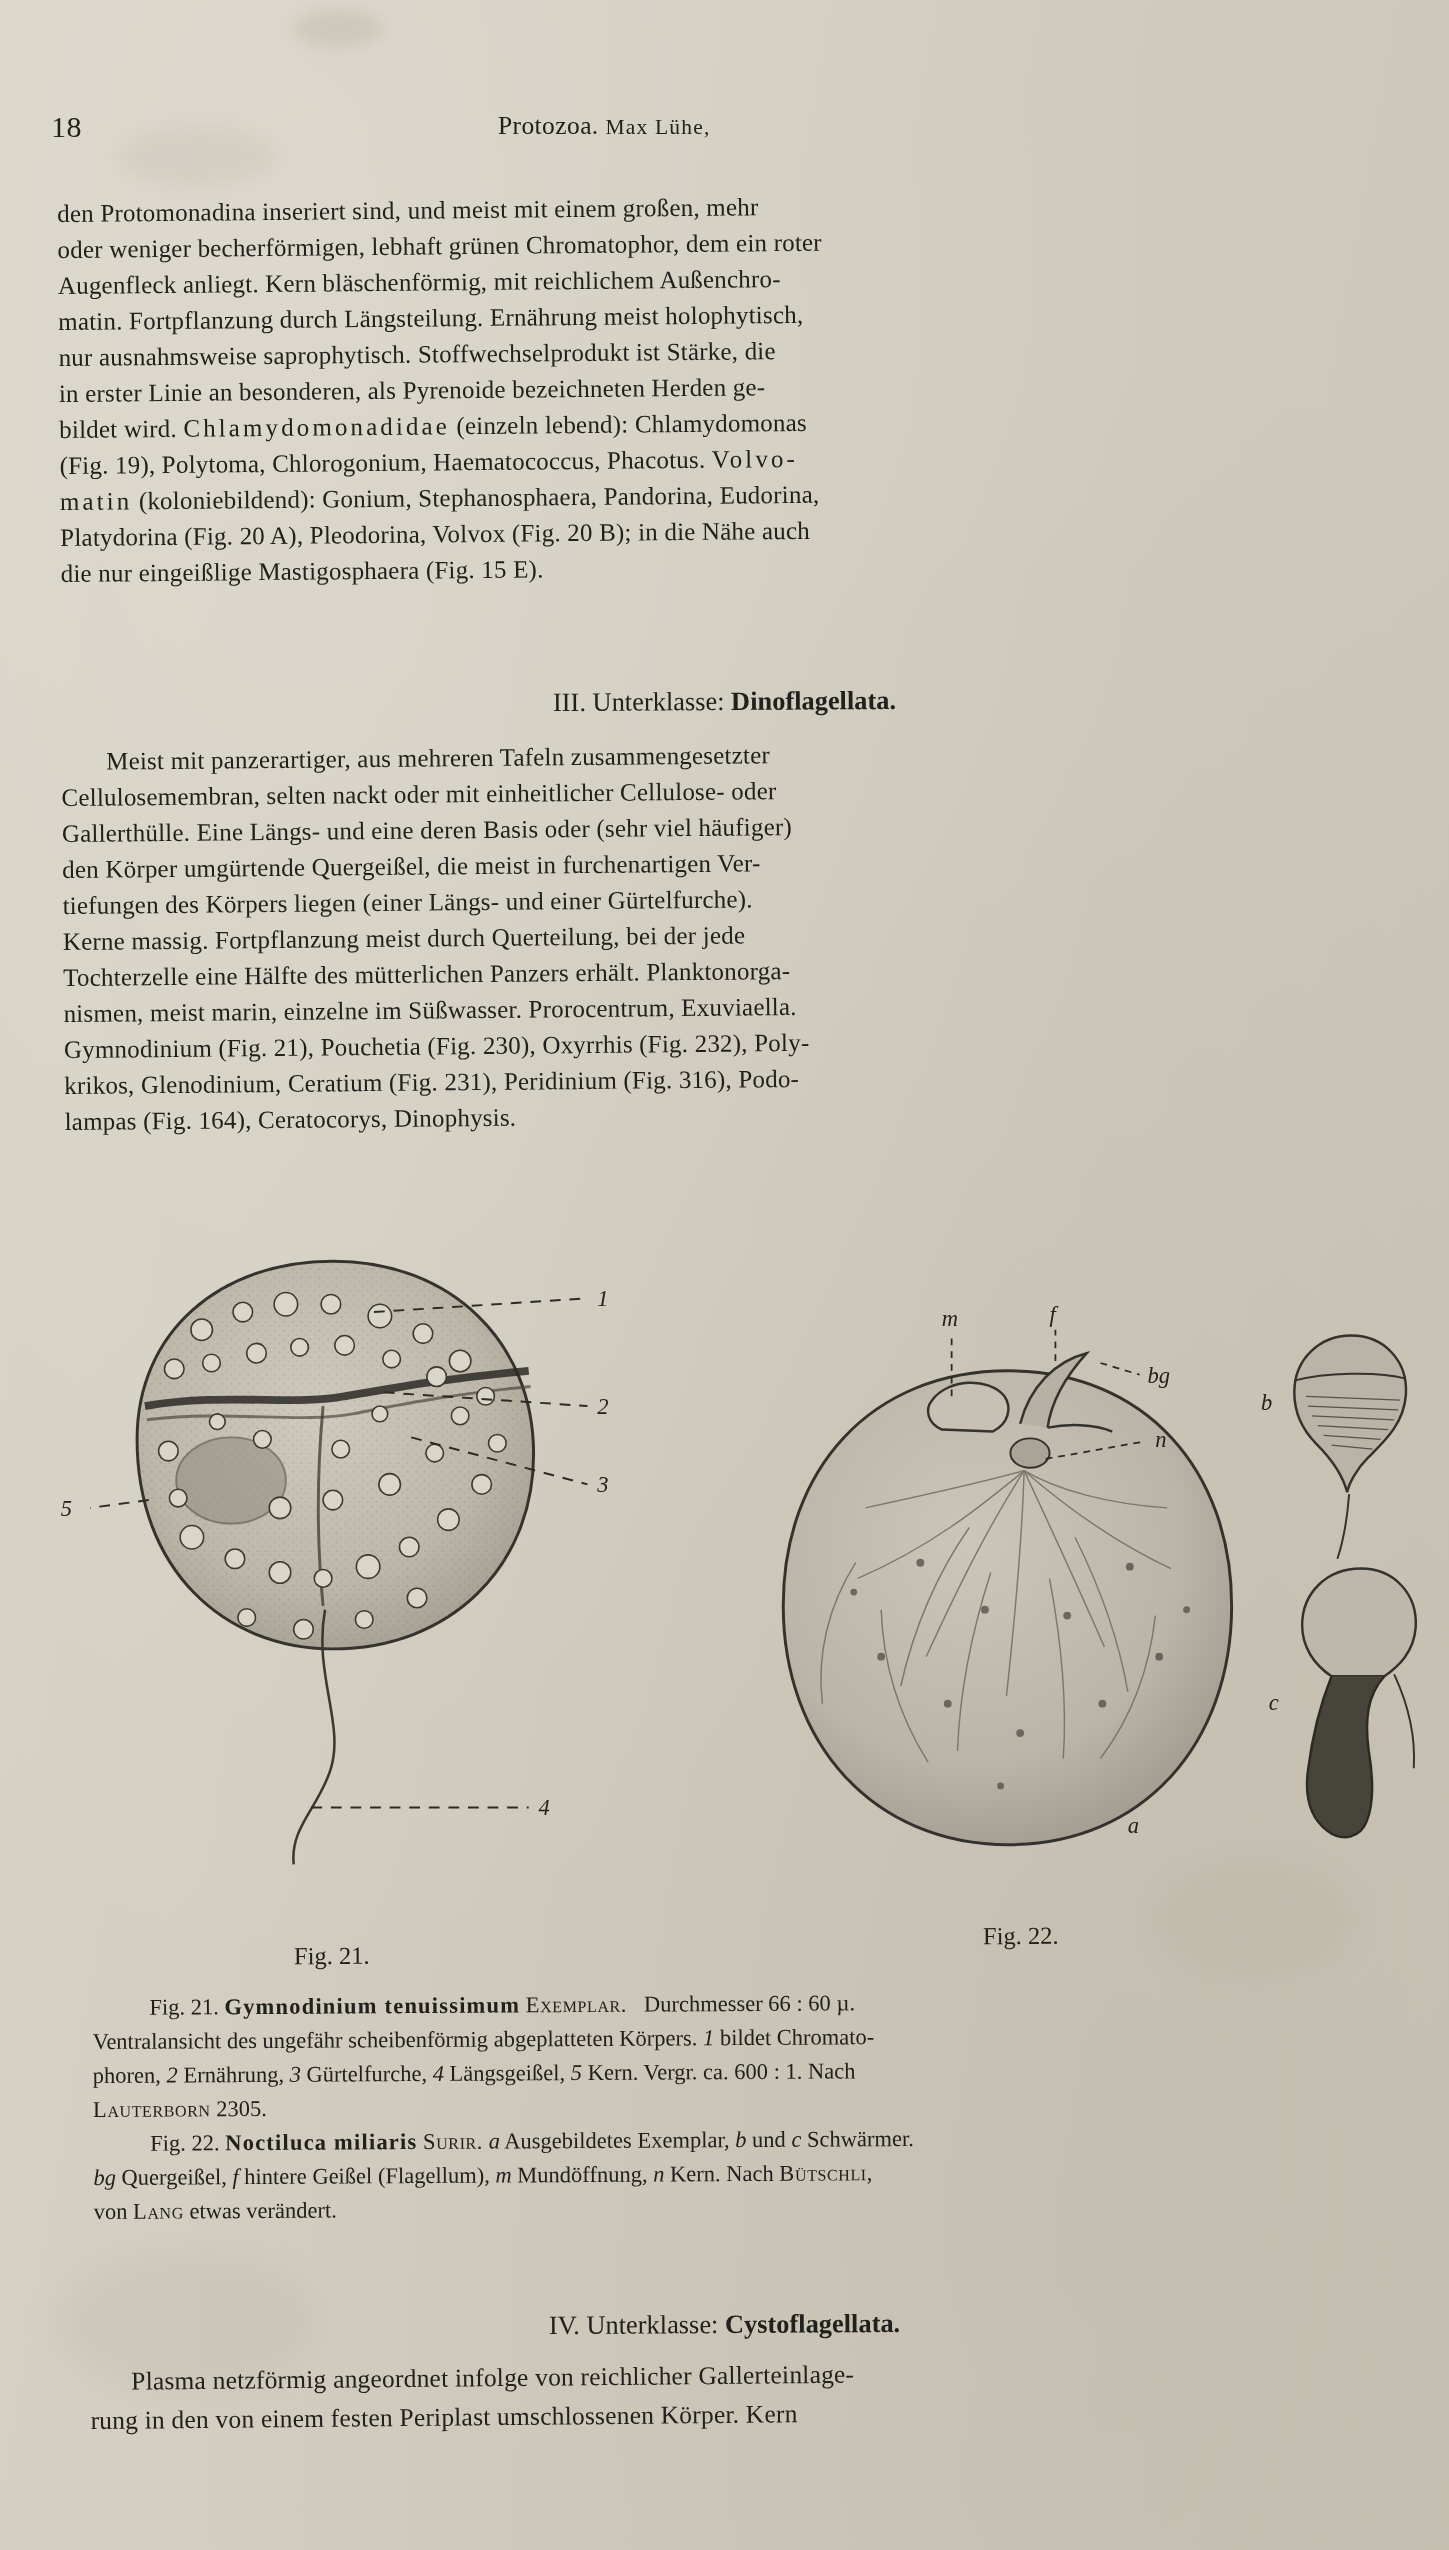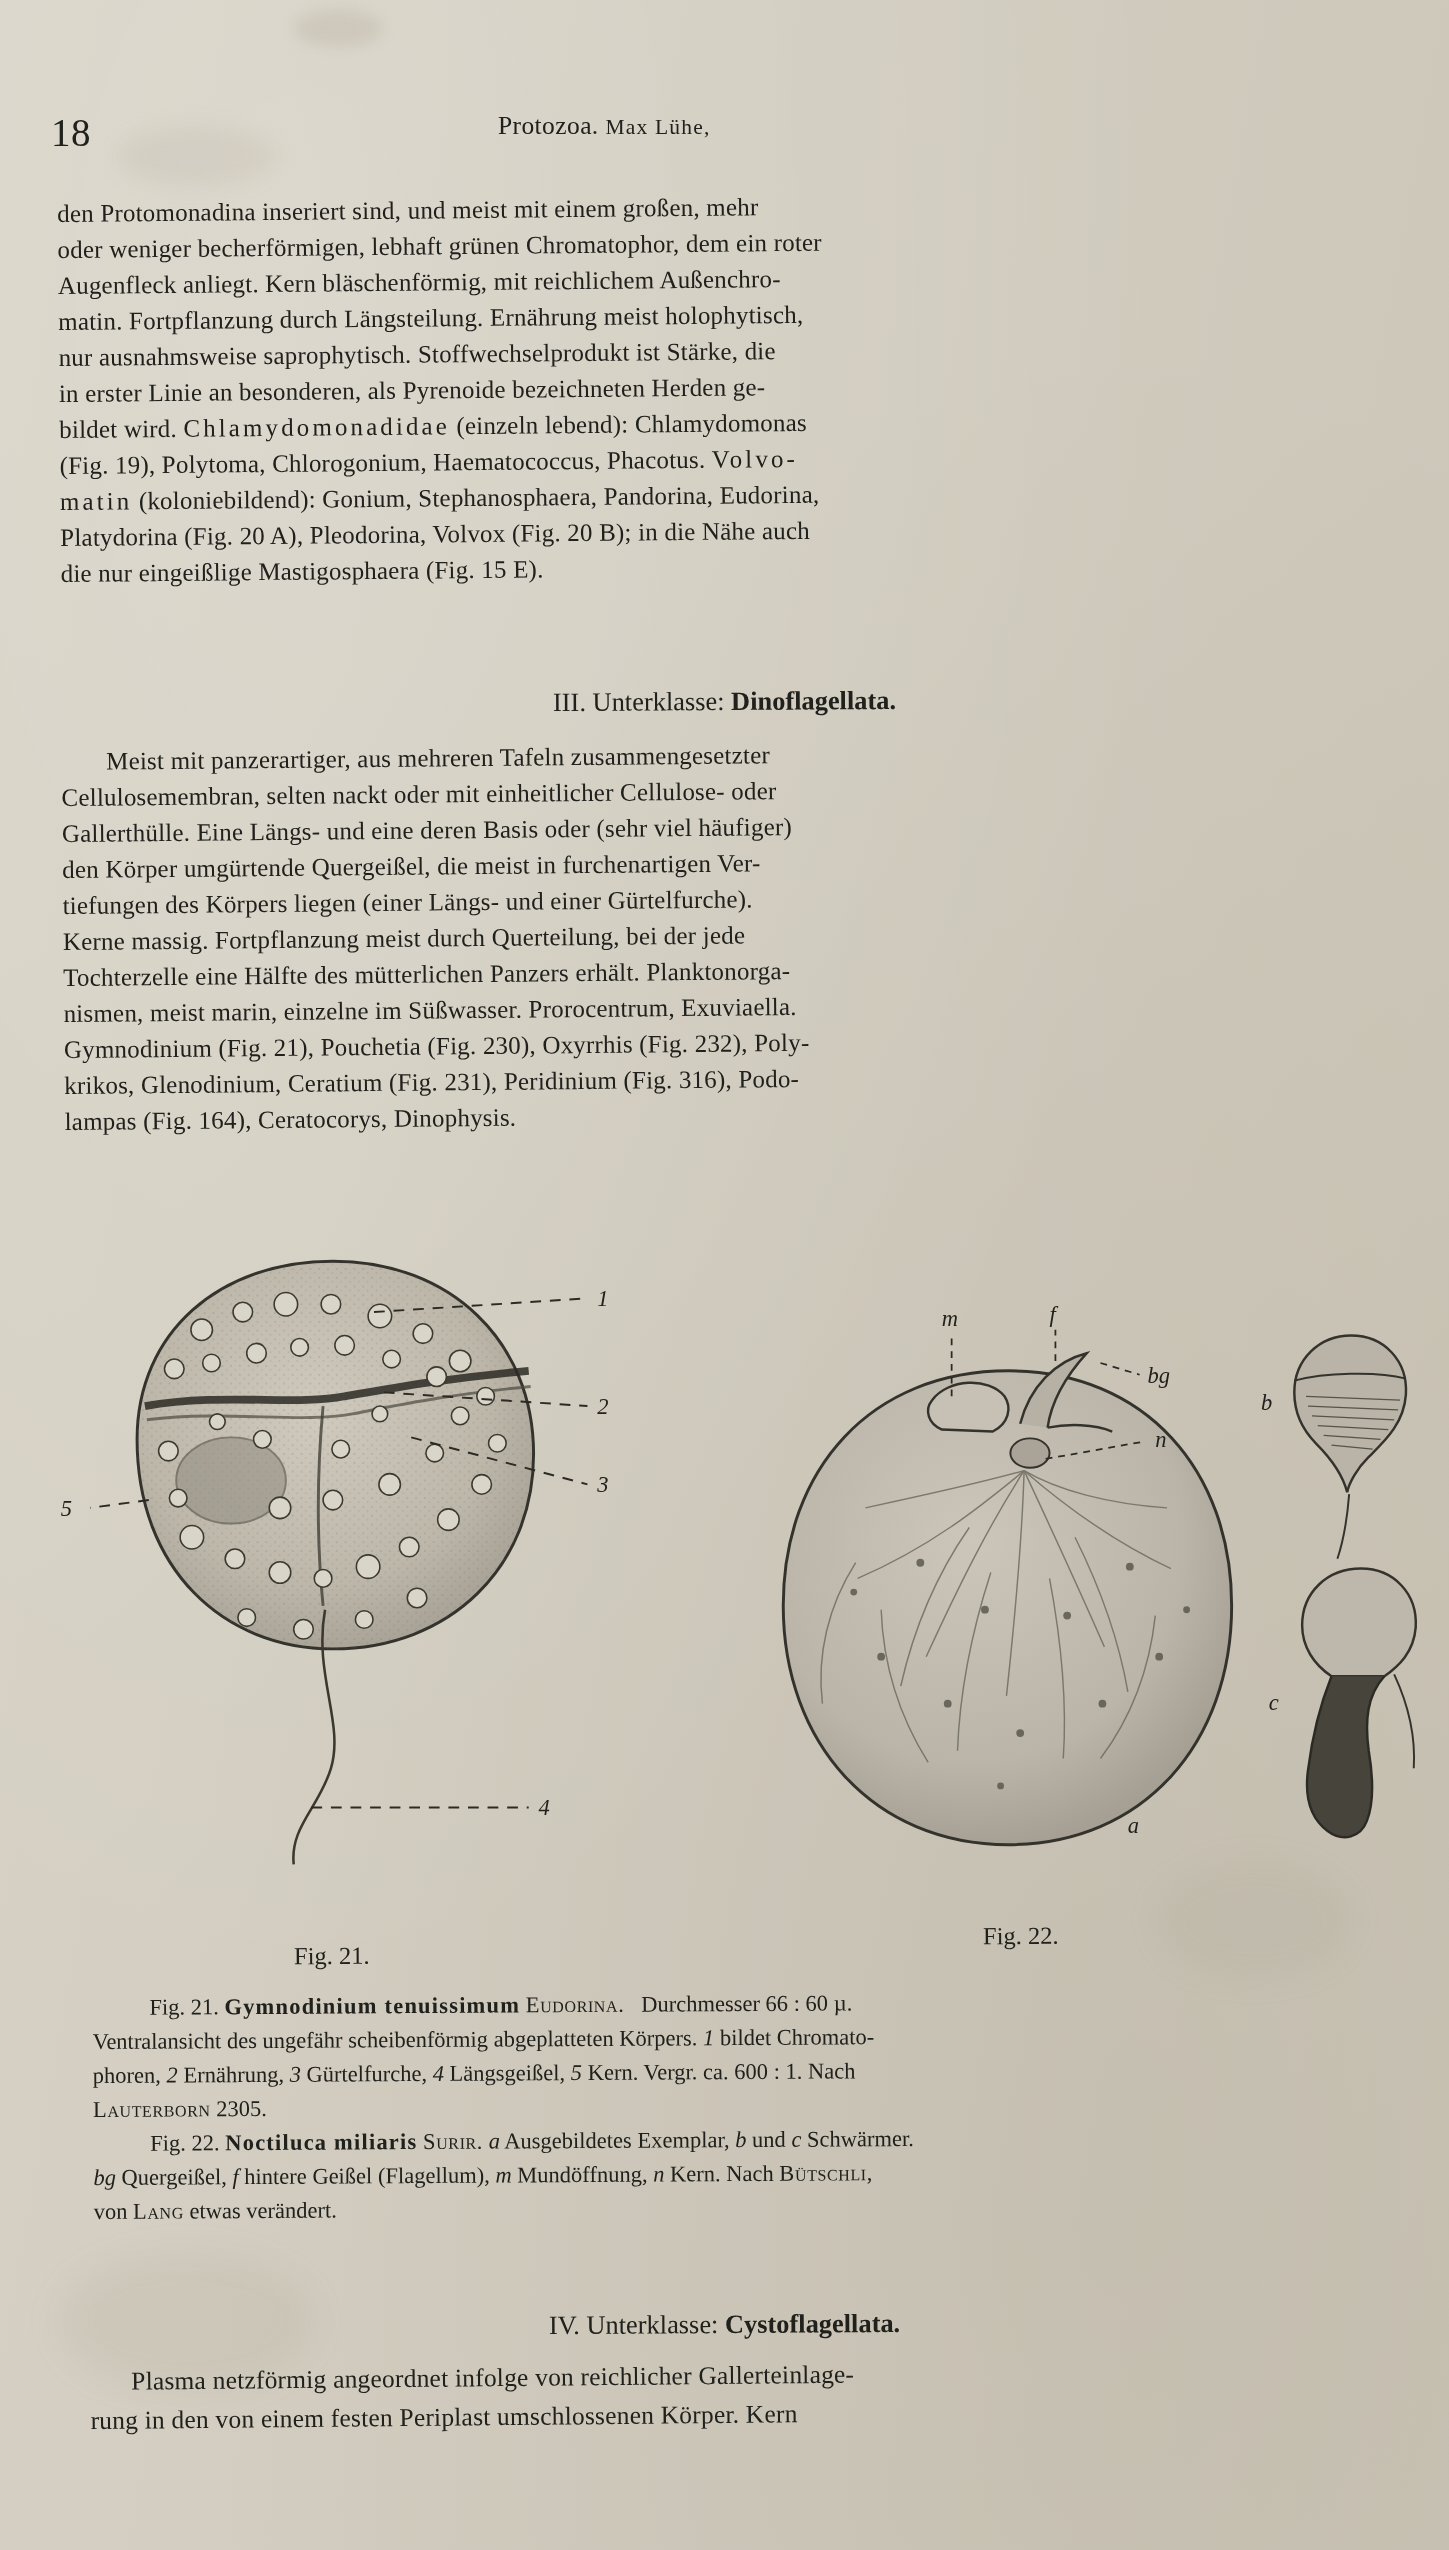--- a/index.html
+++ b/index.html
@@ -36,21 +36,21 @@
     left: 0; top: 0;
     width: 1449px;
     height: 2550px;
   }
 
   
   .folio {
     position: absolute;
     left: 51px;
     top: 110px;
-    font-size: 39px;
+    font-size: 30px;
     letter-spacing: 0.5px;
   }
   .running-head {
     position: absolute;
     left: 498px;
     top: 111px;
     font-size: 25.5px;
     letter-spacing: 0.4px;
   }
   .running-head .sc {
@@ -350,21 +350,21 @@
       </svg>
     </div>
 
     <div class="figcap" id="figlabel21">Fig. 21.</div>
     <div class="figcap" id="figlabel22">Fig. 22.</div>
 
     <div class="caption-block">
       <p class="ind">
         <span>Fig. 21.</span>
         <span class="cap-b">Gymnodinium tenuissimum</span>
-        <span class="cap-sc">Eudorina.</span>
+        <span class="cap-sc">Exemplar.</span>
         &nbsp;
         <span>Durchmesser 66 : 60 µ.</span>
       </p>
       <p>
         <span>Ventralansicht des ungefähr scheibenförmig abgeplatteten Körpers. </span><span class="cap-i">1</span><span> bildet Chromato-</span>
       </p>
       <p>
         <span>phoren, </span><span class="cap-i">2</span><span> Ernährung, </span><span class="cap-i">3</span><span> Gürtelfurche, </span><span class="cap-i">4</span><span> Längsgeißel, </span><span class="cap-i">5</span><span> Kern.   Vergr. ca. 600 : 1.   Nach</span>
       </p>
       <p>

